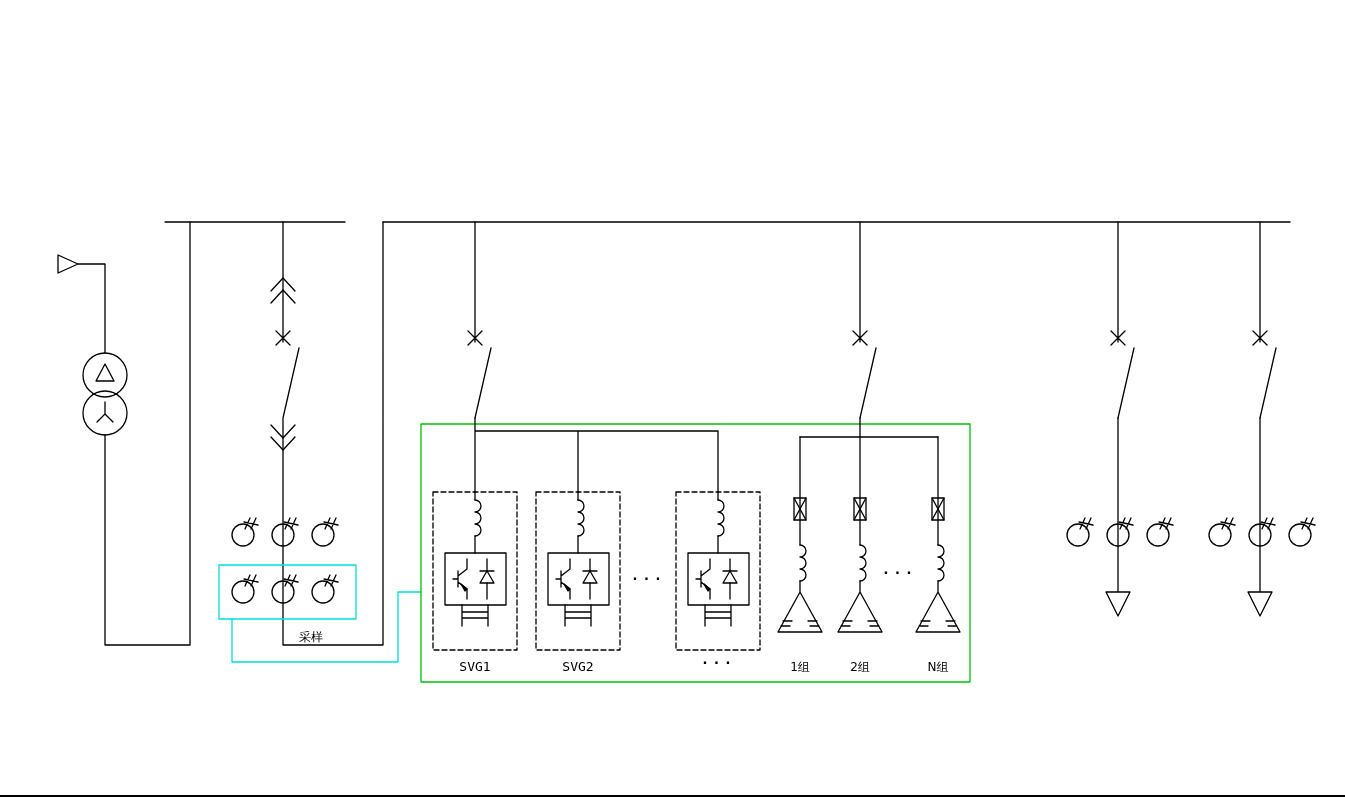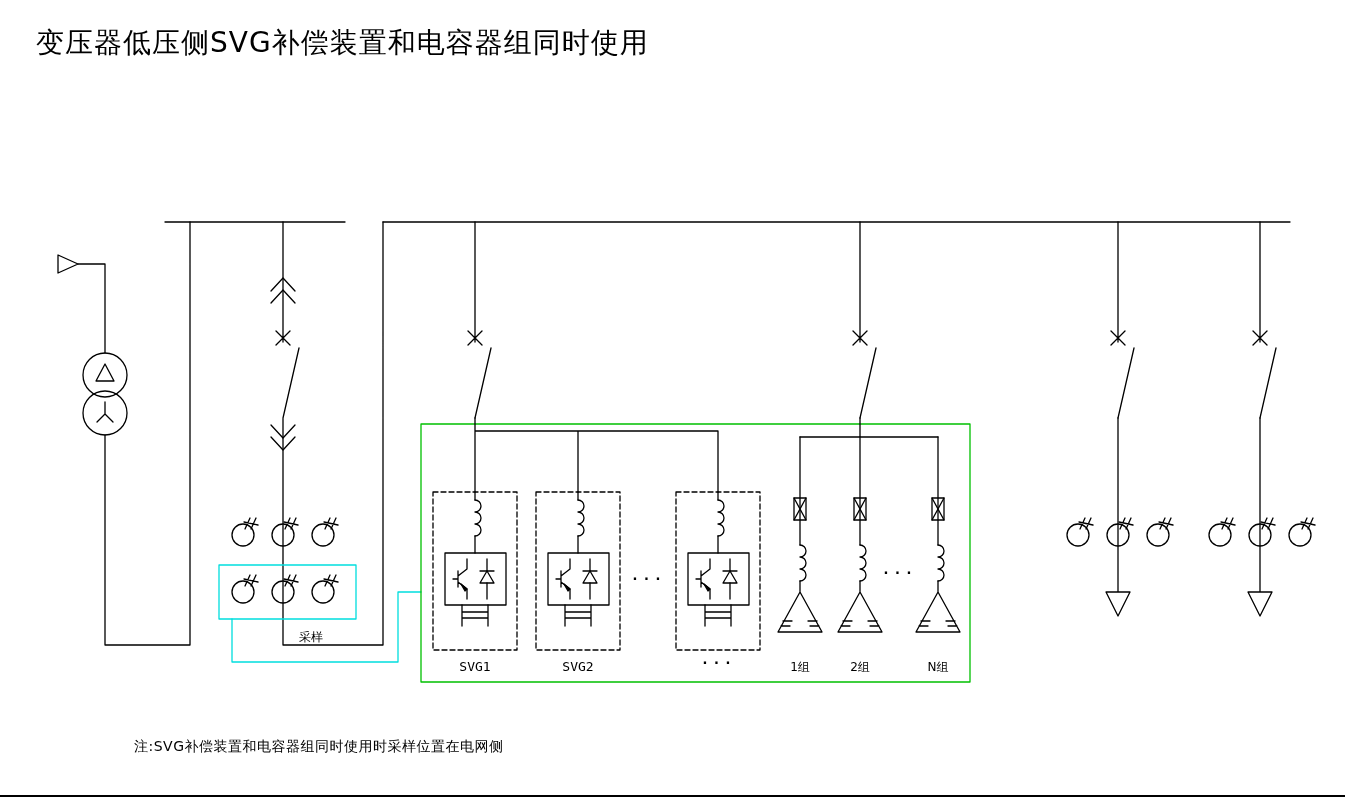--- a/index.html
+++ b/index.html
@@ -11,21 +11,20 @@
         font-weight:400;white-space:nowrap;}
   svg text{font-family:"DejaVu Sans Mono","Liberation Mono",monospace;font-size:13px;}
   svg text.cjk{font-family:"DejaVu Sans","Liberation Sans",sans-serif;font-size:12px;}
   svg text.dots{font-size:14px;letter-spacing:3px;font-weight:bold;}
 </style>
 </head>
 <body>
 
 <div class="stage">
 
-  <div class="title">变压器低压侧SVG补偿装置和电容器组同时使用</div>
 
   <svg width="1345" height="798" viewBox="0 0 1345 798">
     <defs>
 
       <g id="ct">
         <circle r="11"></circle>
         <path d="M7,-17 L2,-6 M13,-17 L8,-6 M1,-13 L15,-10"></path>
       </g>
 
       <path id="coil" d="M0,0 A6,6 0 0 1 0,12 A6,6 0 0 1 0,24 A6,6 0 0 1 0,36"></path>
@@ -132,14 +131,13 @@
       <text x="578" y="671">SVG2</text>
       <text class="dots" x="718" y="668">···</text>
       <text class="dots" x="648" y="584">···</text>
       <text class="dots" x="899" y="578">···</text>
       <text class="cjk" x="800" y="671">1组</text>
       <text class="cjk" x="860" y="671">2组</text>
       <text class="cjk" x="938" y="671">N组</text>
     </g>
   </svg>
 
-  <div class="note">注:SVG补偿装置和电容器组同时使用时采样位置在电网侧</div>
 </div>
 
 </body></html>

